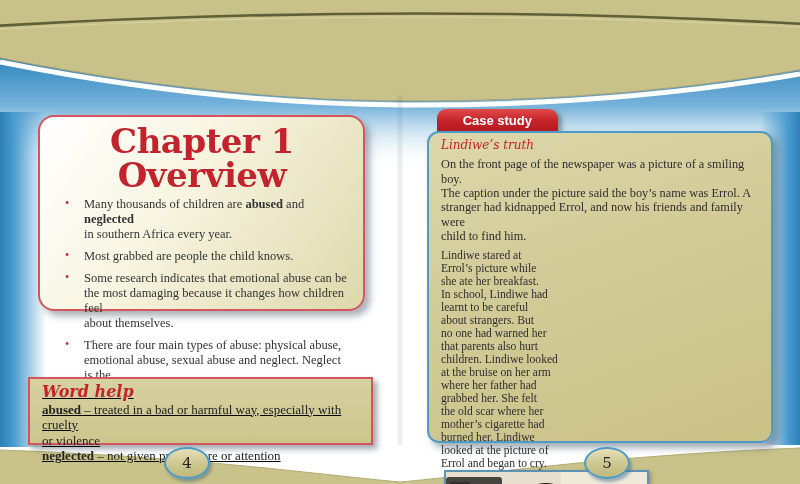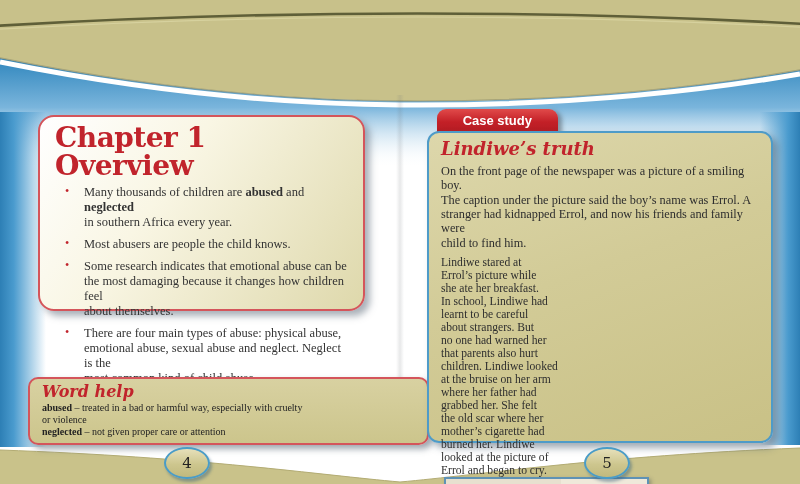--- a/index.html
+++ b/index.html
@@ -31,49 +31,49 @@
     font-family:"DejaVu Serif",serif;}
   #badge-left{left:164px;top:447px;}
   #badge-right{left:584px;top:447px;}
 
   
   .overview-box{left:38px;top:115px;width:327px;height:196px;z-index:2;box-sizing:border-box;
     border:2px solid #d4555b;border-radius:16px;
     background:linear-gradient(125deg,#ffffff 0%,#f9f6e4 38%,#ded8ab 100%);
     box-shadow:5px 5px 7px rgba(85,100,115,0.5);}
   .overview-title{margin:7px 14px 5px 15px;font-family:"DejaVu Serif",serif;font-weight:bold;
-    font-size:28px;line-height:1;letter-spacing:-0.5px;color:#c1242c;}
+    font-size:34px;line-height:1;letter-spacing:-0.5px;color:#c1242c;text-align:center;}
   .bullets{margin:0;padding:0 12px 0 8px;list-style:none;}
   .bullets li{position:relative;margin:0 0 7px 0;padding-left:36px;
     font-size:12.5px;line-height:1.2;color:#333;white-space:pre-line;}
   .bullets li::before{content:"\2022";color:#c1242c;position:absolute;left:17px;top:-1px;font-size:12px;}
   .b{font-weight:bold;}
 
   
-  .wordhelp-box{left:28px;top:377px;width:401px;height:68px;z-index:2;box-sizing:border-box;
-    border:2px solid #d4555b;border-radius:10px;
+  .wordhelp-box{left:28px;top:377px;width:345px;height:68px;z-index:2;box-sizing:border-box;
+    border:2px solid #d4555b;border-radius:0;
     background:linear-gradient(180deg,#d8d1a1 0%,#ccc58c 100%);
-    box-shadow:4px 4px 6px rgba(80,95,110,0.55);}
+    box-shadow:4px 4px 6px rgba(80,95,110,0.55);text-decoration:underline;}
   .wordhelp-title{margin:4px 0 1px 12px;font-family:"DejaVu Serif",serif;
     font-weight:bold;font-style:italic;font-size:16px;line-height:1.1;color:#c1242c;}
-  .wordhelp-entry{margin:0 10px 0 12px;font-size:10px;line-height:1.2;color:#222;white-space:pre-line;}
+  .wordhelp-entry{margin:0 10px 0 12px;font-size:13px;line-height:1.2;color:#222;white-space:pre-line;}
 
   
   .case-tab{left:437px;top:109px;width:121px;height:26px;z-index:2;box-sizing:border-box;
     border-radius:9px 9px 0 0;
     background:linear-gradient(180deg,#e14a4a 0%,#c32027 50%,#b01b22 100%);
     box-shadow:4px 2px 4px rgba(70,80,90,0.5);
     color:#ffffff;font-family:"Liberation Sans",sans-serif;font-weight:bold;font-size:13px;
     text-align:right;padding-right:26px;line-height:23px;}
   .case-box{left:427px;top:131px;width:346px;height:312px;z-index:3;box-sizing:border-box;
     border:2px solid #4e9bc8;border-radius:12px;
     background:linear-gradient(160deg,#ddd7ab 0%,#d2cb97 45%,#c9c186 100%);
     box-shadow:5px 5px 7px rgba(70,90,110,0.5);}
   .case-heading{margin:6px 0 5px 12px;font-family:"DejaVu Serif",serif;
-    font-weight:bold;font-style:italic;font-size:18px;line-height:1.1;color:#c1242c;}
+    font-weight:normal;font-style:italic;font-size:12px;line-height:1.1;color:#c1242c;}
   .case-para1{margin:0 8px 6px 12px;font-size:12.3px;line-height:1.17;color:#2e2e2e;white-space:pre-line;}
   .case-cols{display:flex;margin:2px 6px 0 12px;flex-direction:column;}
   .case-para2{flex:none;width:126px;font-size:11.6px;line-height:1.12;color:#2e2e2e;white-space:pre-line;}
   .photo{flex:none;width:201px;height:211px;margin-left:3px;
     border:2px solid #5e92b5;box-shadow:2px 2px 4px rgba(60,70,80,0.4);background:#e7e0cf;overflow:hidden;}
 </style>
 </head>
 <body>
 
 <div class="stage">
@@ -103,21 +103,21 @@
     <path d="M0,10 C200,17 320,35 400,42 C480,35 600,16 800,8" fill="none" stroke="#b3ac74" stroke-width="1"></path>
   </svg>
   <div class="abs badge" id="badge-left">4</div>
   <div class="abs badge" id="badge-right">5</div>
 
   <div class="abs overview-box">
     <div class="overview-title">Chapter 1 Overview</div>
     <ul class="bullets">
       <li><span>Many thousands of children are </span><span class="b">abused</span><span> and </span><span class="b">neglected</span><span>
 in southern Africa every year.</span></li>
-      <li><span>Most abusers are people the child knows.</span></li>
+      <li><span>Most grabbed are people the child knows.</span></li>
       <li><span>Some research indicates that emotional abuse can be
 the most damaging because it changes how children feel
 about themselves.</span></li>
       <li><span>There are four main types of abuse: physical abuse,
 emotional abuse, sexual abuse and neglect. Neglect is the
 most common kind of child abuse.</span></li>
     </ul>
   </div>
 
   <div class="abs wordhelp-box">

